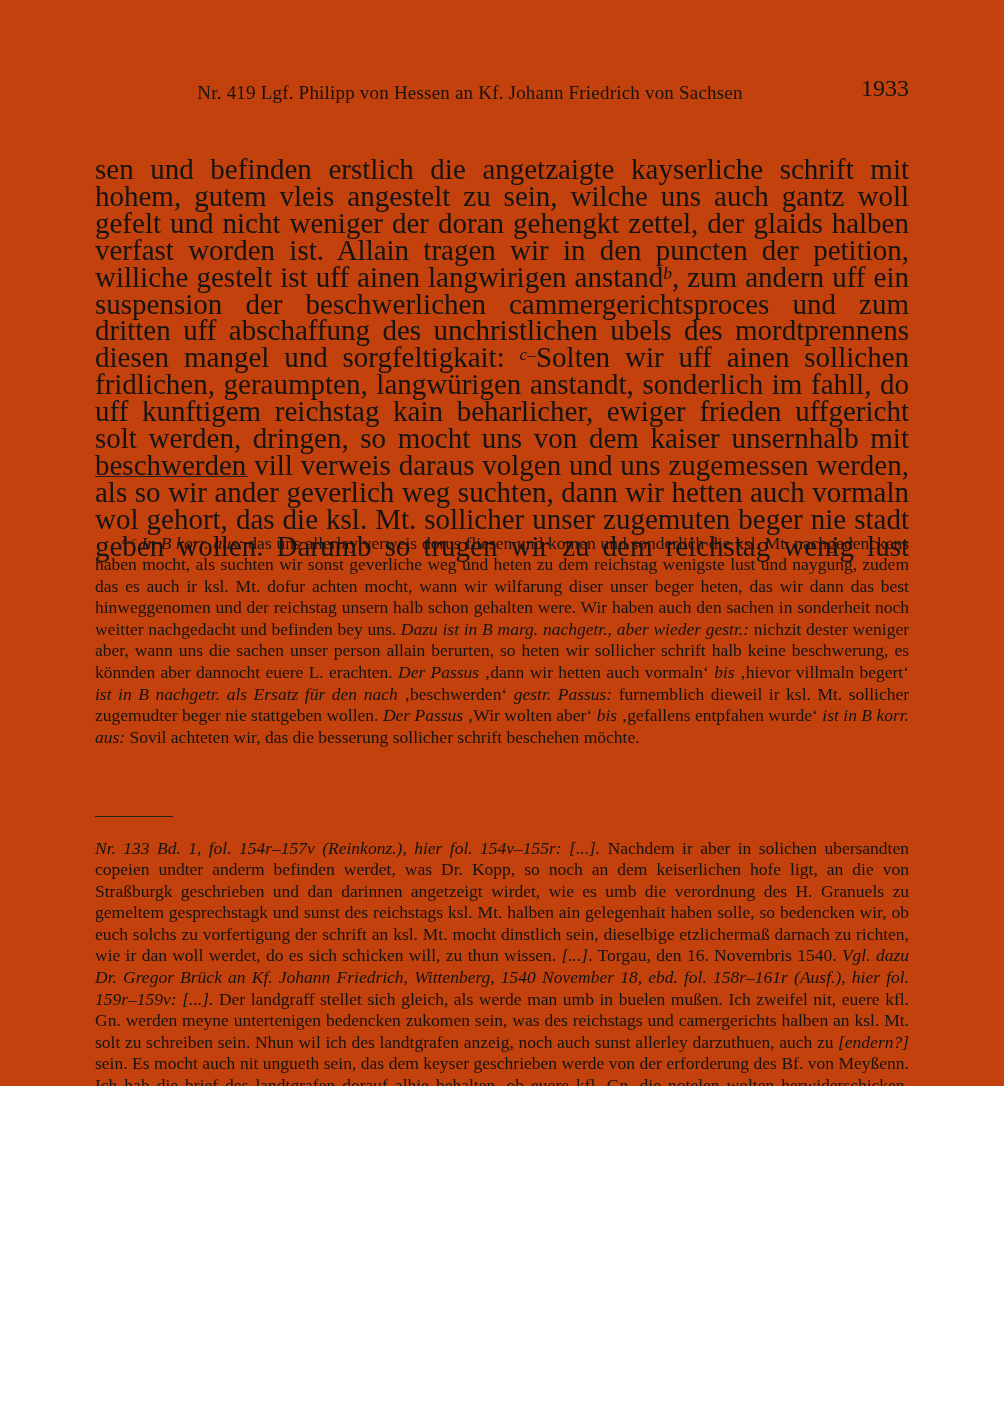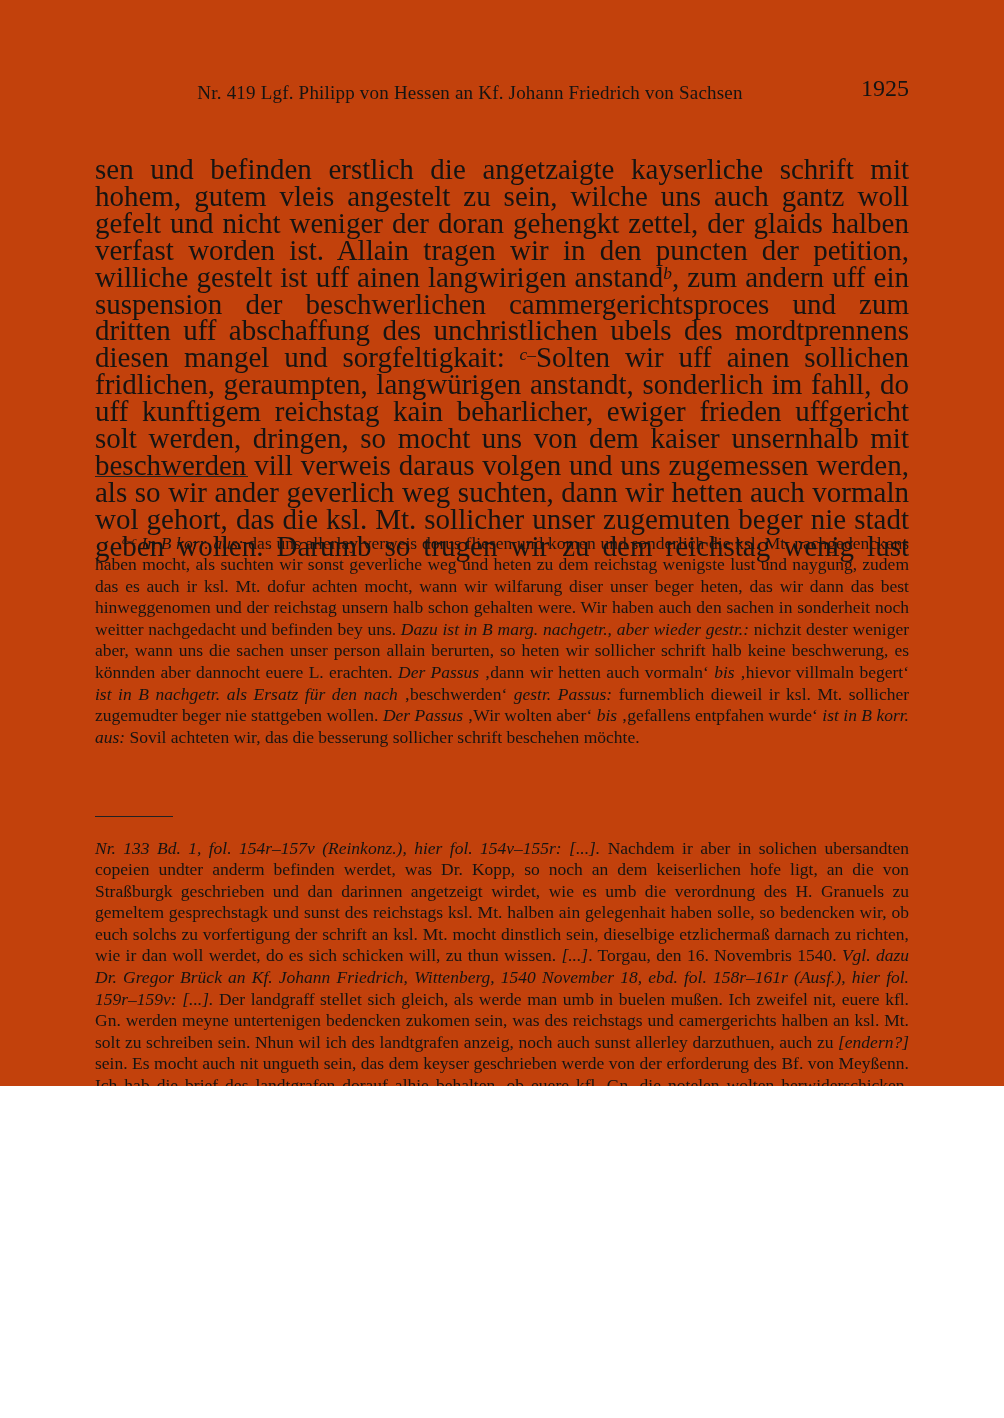--- a/index.html
+++ b/index.html
@@ -77,21 +77,21 @@
     top: -0.45em;
   }
 </style>
 </head>
 <body>
 
 <div class="page">
 
   <div class="tb running-head">
     <span class="rh-title">Nr. 419 Lgf. Philipp von Hessen an Kf. Johann Friedrich von Sachsen</span>
-    <span class="page-num">1925</span>
+    <span class="page-num">1933</span>
   </div>
 
   <p class="tb body-text"><span>sen und befinden erstlich die angetzaigte kayserliche schrift mit hohem, gutem vleis angestelt zu sein, wilche uns auch gantz woll gefelt und nicht weniger der doran gehengkt zettel, der glaids halben verfast worden ist. Allain tragen wir in den puncten der petition, williche gestelt ist uff ainen langwirigen anstand</span><sup class="it">b</sup><span>, zum andern uff ein suspension der beschwerlichen cammergerichtsproces und zum dritten uff abschaffung des unchristlichen ubels des mordtprennens diesen mangel und sorgfeltigkait: </span><sup class="it">c–</sup><span>Solten wir uff ainen sollichen fridlichen, geraumpten, langwürigen anstandt, sonderlich im fahll, do uff kunftigem reichstag kain beharlicher, ewiger frieden uffgericht solt werden, dringen, so mocht uns von dem kaiser unsernhalb mit beschwerden vill verweis daraus volgen und uns zugemessen werden, als so wir ander geverlich weg suchten, dann wir hetten auch vormaln wol gehort, das die ksl. Mt. sollicher unser zugemuten beger nie stadt geben wollen. Darumb so trugen wir zu dem reichstag wenig lust</span></p>
 
   <div class="tb fn-sep fn-sep1"></div>
 
 
   <p class="tb small-text fn-cc"><sup class="it">c–c</sup><span class="it"> In B korr. aus:</span><span> das uns allerlay verweis dorus fliesen und komen und sonderlich die ksl. Mt. nachgedenckens haben mocht, als suchten wir sonst geverliche weg und heten zu dem reichstag wenigste lust und naygung, zudem das es auch ir ksl. Mt. dofur achten mocht, wann wir wilfarung diser unser beger heten, das wir dann das best hinweggenomen und der reichstag unsern halb schon gehalten were. Wir haben auch den sachen in sonderheit noch weitter nachgedacht und befinden bey uns. </span><span class="it">Dazu ist in B marg. nachgetr., aber wieder gestr.:</span><span> nichzit dester weniger aber, wann uns die sachen unser person allain berurten, so heten wir sollicher schrift halb keine beschwerung, es könnden aber dannocht euere L. erachten. </span><span class="it">Der Passus</span><span> ‚dann wir hetten auch vormaln‘ </span><span class="it">bis</span><span> ‚hievor villmaln begert‘ </span><span class="it">ist in B nachgetr. als Ersatz für den nach</span><span> ‚beschwerden‘ </span><span class="it">gestr. Passus:</span><span> furnemblich dieweil ir ksl. Mt. sollicher zugemudter beger nie stattgeben wollen. </span><span class="it">Der Passus</span><span> ‚Wir wolten aber‘ </span><span class="it">bis</span><span> ‚gefallens entpfahen wurde‘ </span><span class="it">ist in B korr. aus:</span><span> Sovil achteten wir, das die besserung sollicher schrift beschehen möchte.</span></p>
 
   <div class="tb fn-sep fn-sep2"></div>

